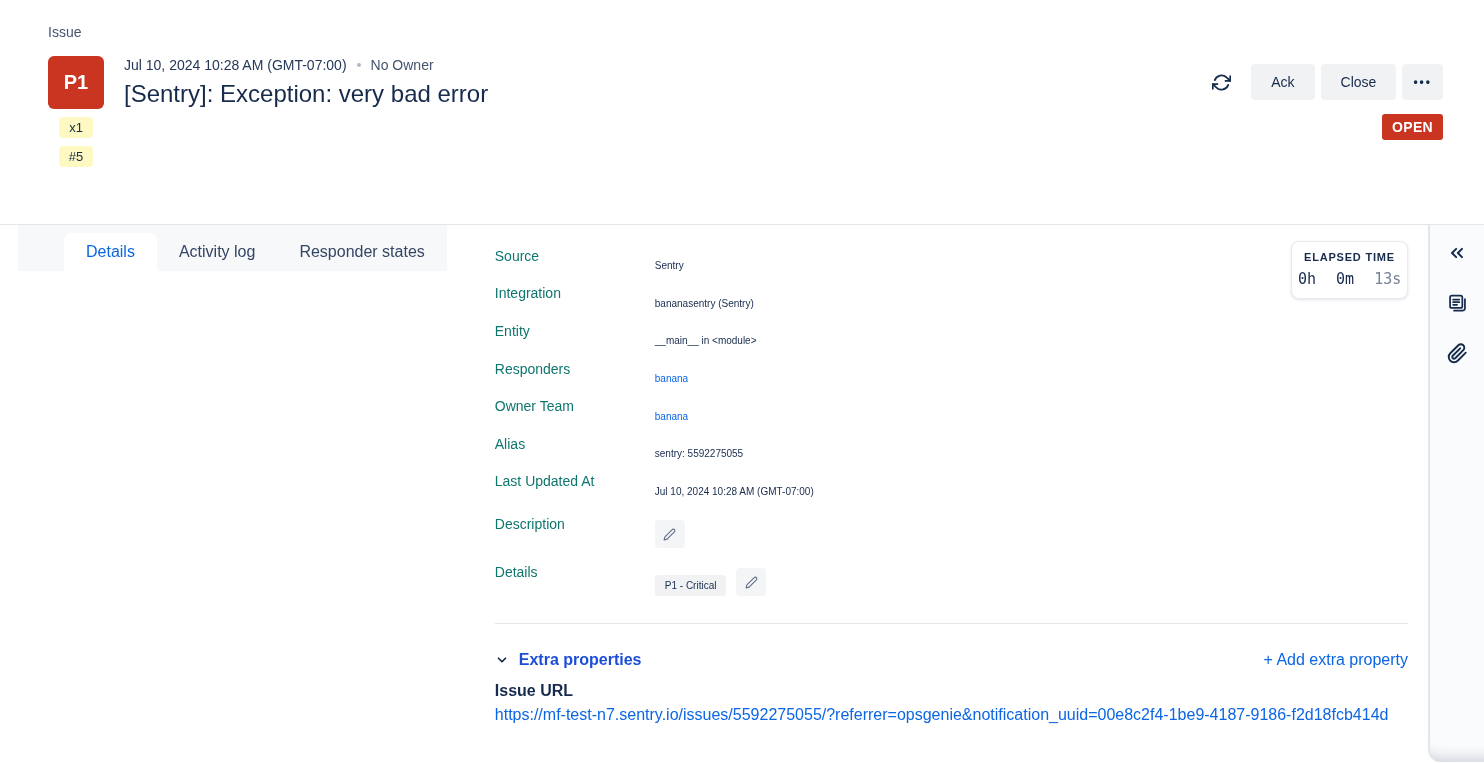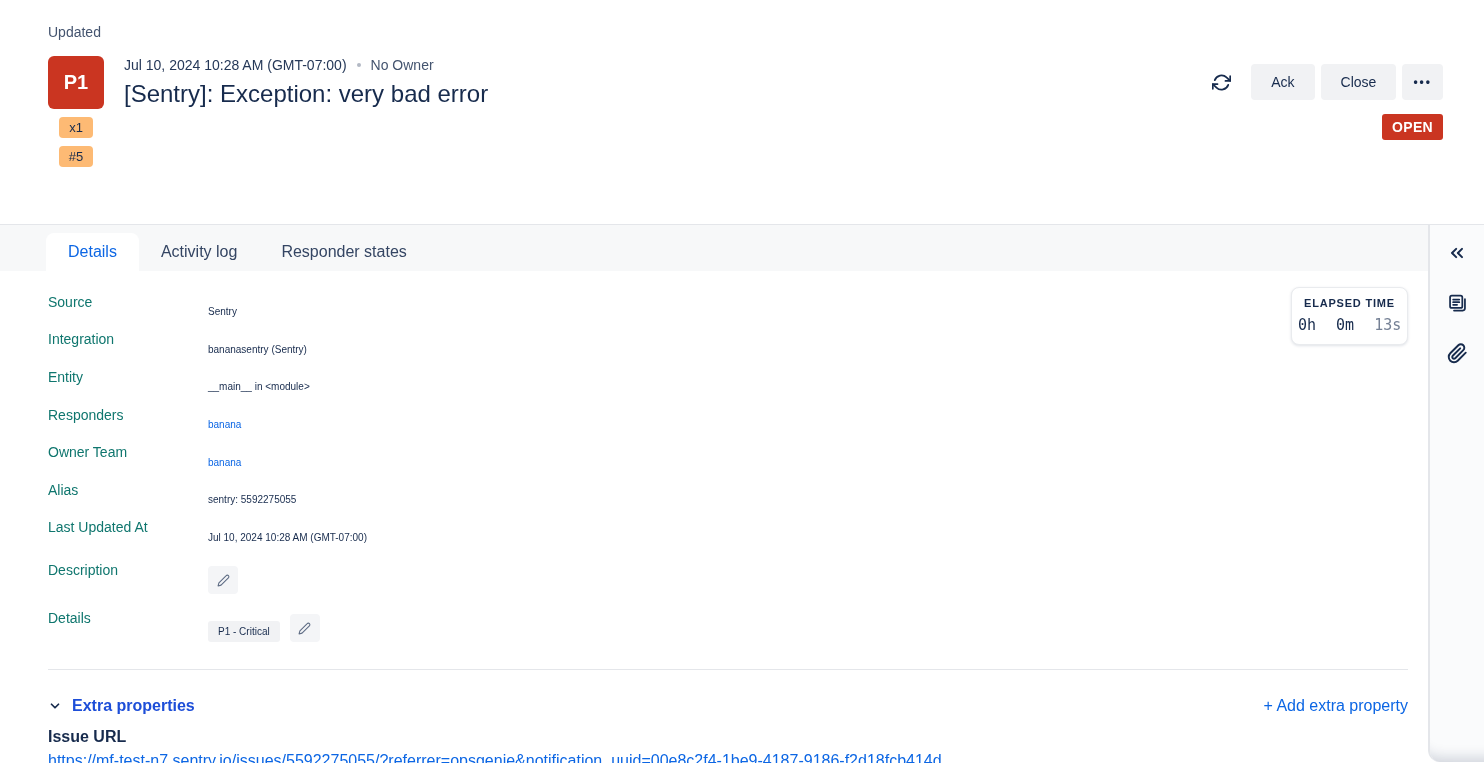--- a/index.html
+++ b/index.html
@@ -7,21 +7,21 @@
   body { font-family:"Liberation Sans", sans-serif; color:#172B4D; }
   .page { width:1484px; height:763px; position:relative; overflow:hidden; background:#fff; }
 
   
   header { height:224px; position:relative; padding:24px 40px 0 48px; }
   .breadcrumb { font-size:14px; color:#44546F; cursor:pointer; width:max-content; }
   .header-main { display:flex; margin-top:16px; }
   .badge-col { width:56px; display:flex; flex-direction:column; align-items:center; flex:none; }
   .p-badge { width:56px; height:53px; background:#CA3521; color:#fff; font-weight:700; font-size:20px;
              border-radius:6px; display:flex; align-items:center; justify-content:center; }
-  .mini-badge { margin-top:8px; background:#fdba74; border-radius:4px; font-size:13px; color:#172B4D;
+  .mini-badge { margin-top:8px; background:#fef9c3; border-radius:4px; font-size:13px; color:#172B4D;
                 padding:3px 10px; }
   .title-col { margin-left:20px; padding-top:1px; flex:1; min-width:0; }
   .meta-row { display:flex; align-items:center; gap:10px; font-size:14px; }
   .meta-ts { color:#253858; font-weight:500; }
   .meta-dot { width:4px; height:4px; border-radius:50%; background:#B3B9C4; }
   .meta-owner { color:#44546F; }
   h1.title { margin:7px 0 0; font-size:24px; font-weight:500; color:#172B4D; }
   .tags { margin-top:13px; display:flex; flex-wrap:wrap; gap:8px 10px; align-items:center; max-width:1160px; }
   .tag { background:#F1F2F4; border-radius:4px; padding:4px 8px; font-size:14px; color:#172B4D; cursor:default; }
   .add-tag { color:#0C66E4; font-size:14px; font-weight:500; text-decoration:none; margin-left:6px; cursor:pointer; }
@@ -31,21 +31,21 @@
   .icon-btn { background:none; border:none; margin-right:12px; cursor:pointer; padding:2px; color:#172B4D;
               display:flex; align-items:center; }
   .btn { height:36px; padding:0 20px; background:#F1F2F4; border:none; border-radius:4px; font-size:14px;
          font-weight:500; color:#172B4D; font-family:inherit; cursor:pointer; }
   .btn.more { letter-spacing:2px; font-size:12px; font-weight:700; padding:0 11px; }
   .status-badge { margin-top:14px; background:#CA3521; color:#fff; font-weight:700; font-size:14px;
                   border-radius:3px; padding:5px 10px; letter-spacing:0.3px; }
 
   
   .body { display:flex; height:538px; border-top:1px solid #E4E6EA; }
-  main { flex:1; display:flex; flex-direction:column; min-width:0; }
+  main { flex:1; display:flex; min-width:0;padding-left:18px; }
   .tabbar { height:46px; background:#F7F8F9; display:flex; align-items:stretch; padding-left:46px; flex:none; }
   .tab { border:none; background:transparent; font-family:inherit; font-size:16px; color:#344563;
          padding:0 22px; cursor:pointer; display:flex; align-items:center; margin-top:8px;
          border-radius:8px 8px 0 0; }
   .tab.active { background:#fff; color:#0C66E4; font-weight:500; }
 
   .content { flex:1; background:#fff; position:relative; padding:12px 20px 0 48px; }
   .field-row { display:flex; align-items:center; min-height:37.6px; }
   .field-label { width:160px; font-size:14px; color:#0f766e; flex:none; }
   .field-value { font-size:10px; color:#172B4D; display:flex; align-items:flex-end; gap:10px;margin-top:20px; }
@@ -79,21 +79,21 @@
   .rail-btn { background:none; border:none; width:32px; height:32px; display:flex; align-items:center;
               justify-content:center; color:#172B4D; cursor:pointer; padding:0; }
   svg.ic { display:block; }
 </style>
 </head>
 <body>
 
 <div class="page">
 
   <header>
-    <div class="breadcrumb">Updated</div>
+    <div class="breadcrumb">Issue</div>
 
     <div class="header-main">
       <div class="badge-col">
         <div class="p-badge">P1</div>
         <div class="mini-badge">x1</div>
         <div class="mini-badge">#5</div>
       </div>
 
       <div class="title-col">
         <div class="meta-row">

